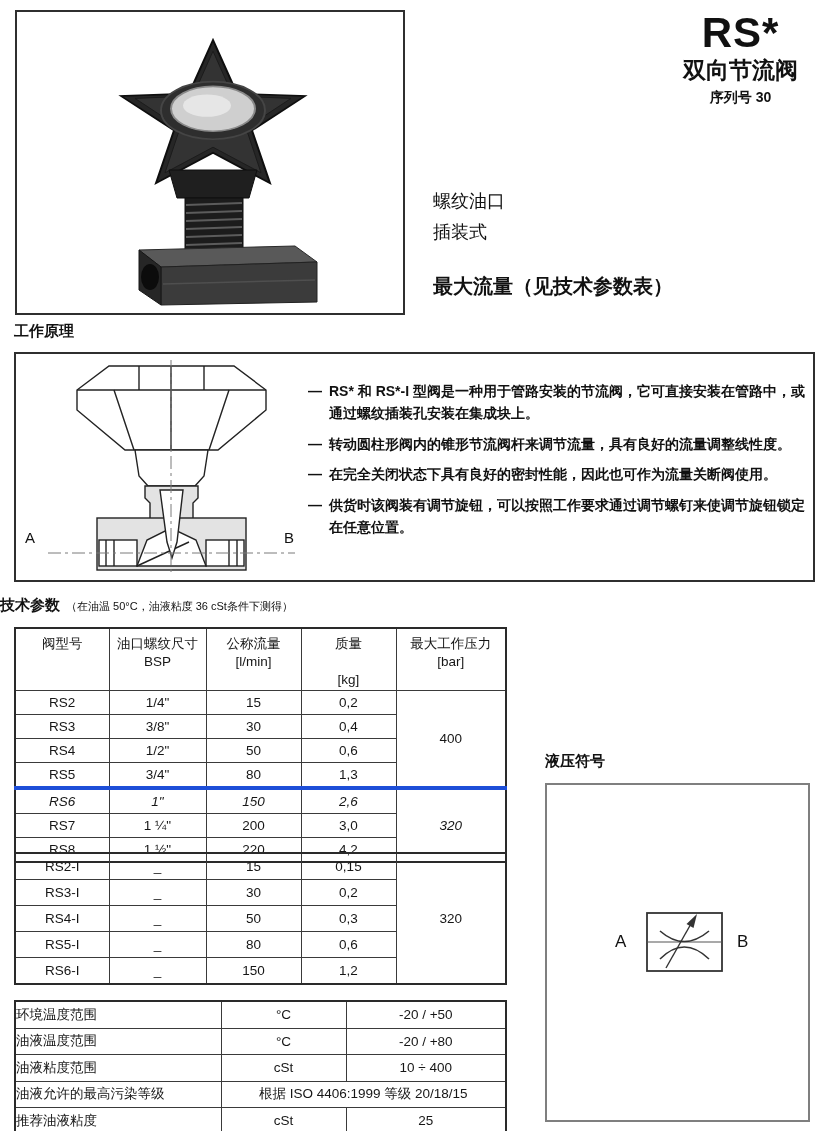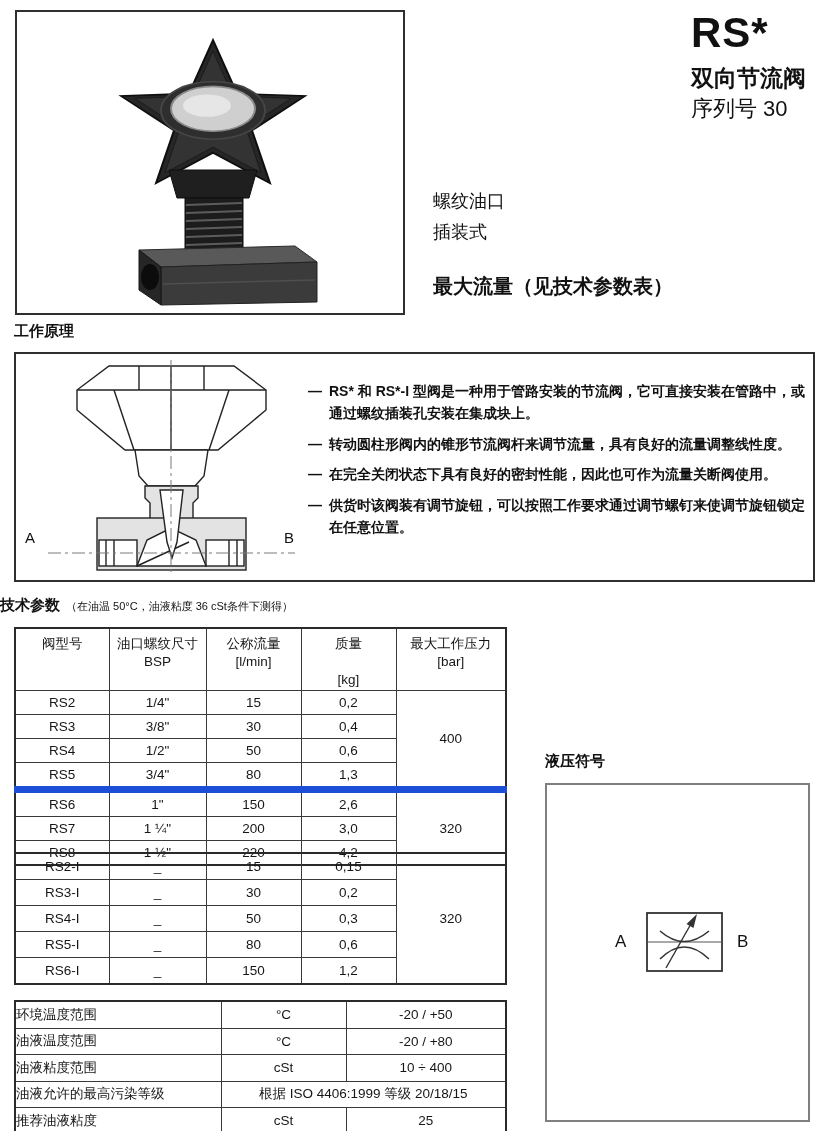--- a/index.html
+++ b/index.html
@@ -7,24 +7,24 @@
     width:830px;height:1131px;position:relative;background:#fff;
     font-family:"Liberation Sans","DejaVu Sans",sans-serif;color:#111;
     -webkit-font-smoothing:antialiased;
   }
   .abs{position:absolute;}
 
   
   .photo-box{left:15px;top:10px;width:386px;height:301px;border:2px solid #2f2f2f;background:#fff;}
 
   
-  .title-block{right:24px;top:12px;text-align:left;line-height:1;}
+  .title-block{right:32px;top:12px;text-align:center;line-height:1;}
   .title-code{font-size:42px;font-weight:700;letter-spacing:1px;}
-  .title-name{font-size:23px;font-weight:700;margin-top:13px;}
-  .title-series{font-size:22px;font-weight:400;margin-top:8px;}
+  .title-name{font-size:23px;font-weight:700;margin-top:5px;}
+  .title-series{font-size:14px;font-weight:700;margin-top:8px;}
 
   
   .intro{left:433px;top:186px;}
   .intro .feat{font-size:18px;font-weight:400;line-height:31px;}
   .intro .notes{margin-top:23px;}
   .intro .notes div{font-size:20px;font-weight:700;line-height:31px;}
 
   
   .sec-head{font-size:15px;font-weight:700;}
   .sec-note{font-size:11px;font-weight:400;margin-left:6px;}
@@ -38,21 +38,21 @@
   .bullet .dash{flex:0 0 auto;}
 
   
   .tech-head{left:0;top:596px;}
   table{border-collapse:collapse;table-layout:fixed;}
   .ptable{border:2px solid #2a2a2a;}
   .ptable td,.ptable th{border:1px solid #3a3a3a;text-align:center;padding:0;font-weight:400;color:#161616;}
   .t1{left:14px;top:627px;width:491px;border-radius:15px;}
   .t1 th{height:53px;font-size:13.5px;vertical-align:top;padding-top:6px;white-space:pre-line;line-height:1.35;}
   .t1 td{height:23px;font-size:13.5px;}
-  .t1 tr.gsep td{border-top:7px solid #1d4ed8;}
+  .t1 tr.gsep td{border-top:4px solid #1d4ed8;font-style:italic;}
   .t2{left:14px;top:852px;width:491px;border-radius:15px;}
   .t2 td{height:25px;font-size:13.5px;}
   .t3{left:14px;top:1000px;width:491px;}
   .t3 td{height:25.5px;font-size:13.5px;}
   .t3 td.lbl{text-align:left;padding-left:0;}
 
   
   .hs-head{left:545px;top:752px;}
   .hs-box{left:545px;top:783px;width:261px;height:335px;border:2px solid #7f7f7f;}
   .hs-a{position:absolute;left:68px;top:147px;font-size:17px;}

